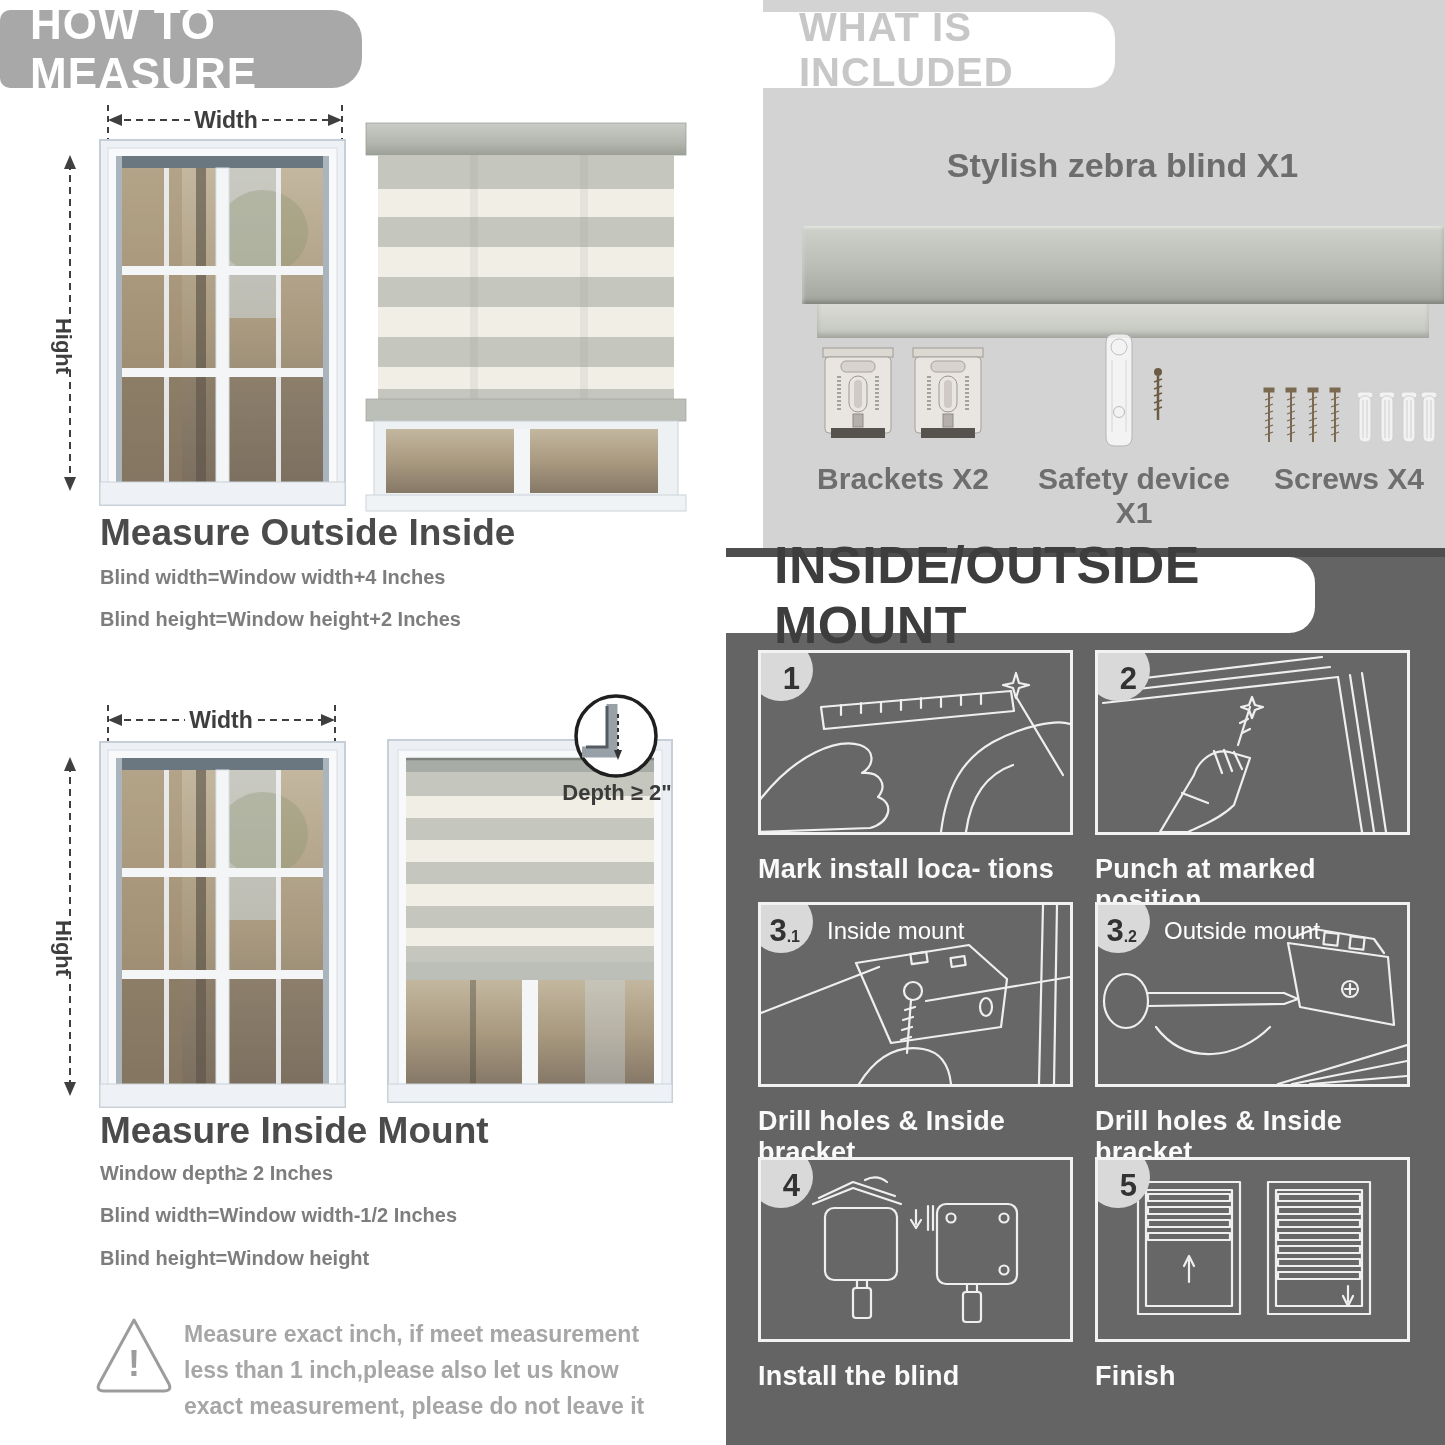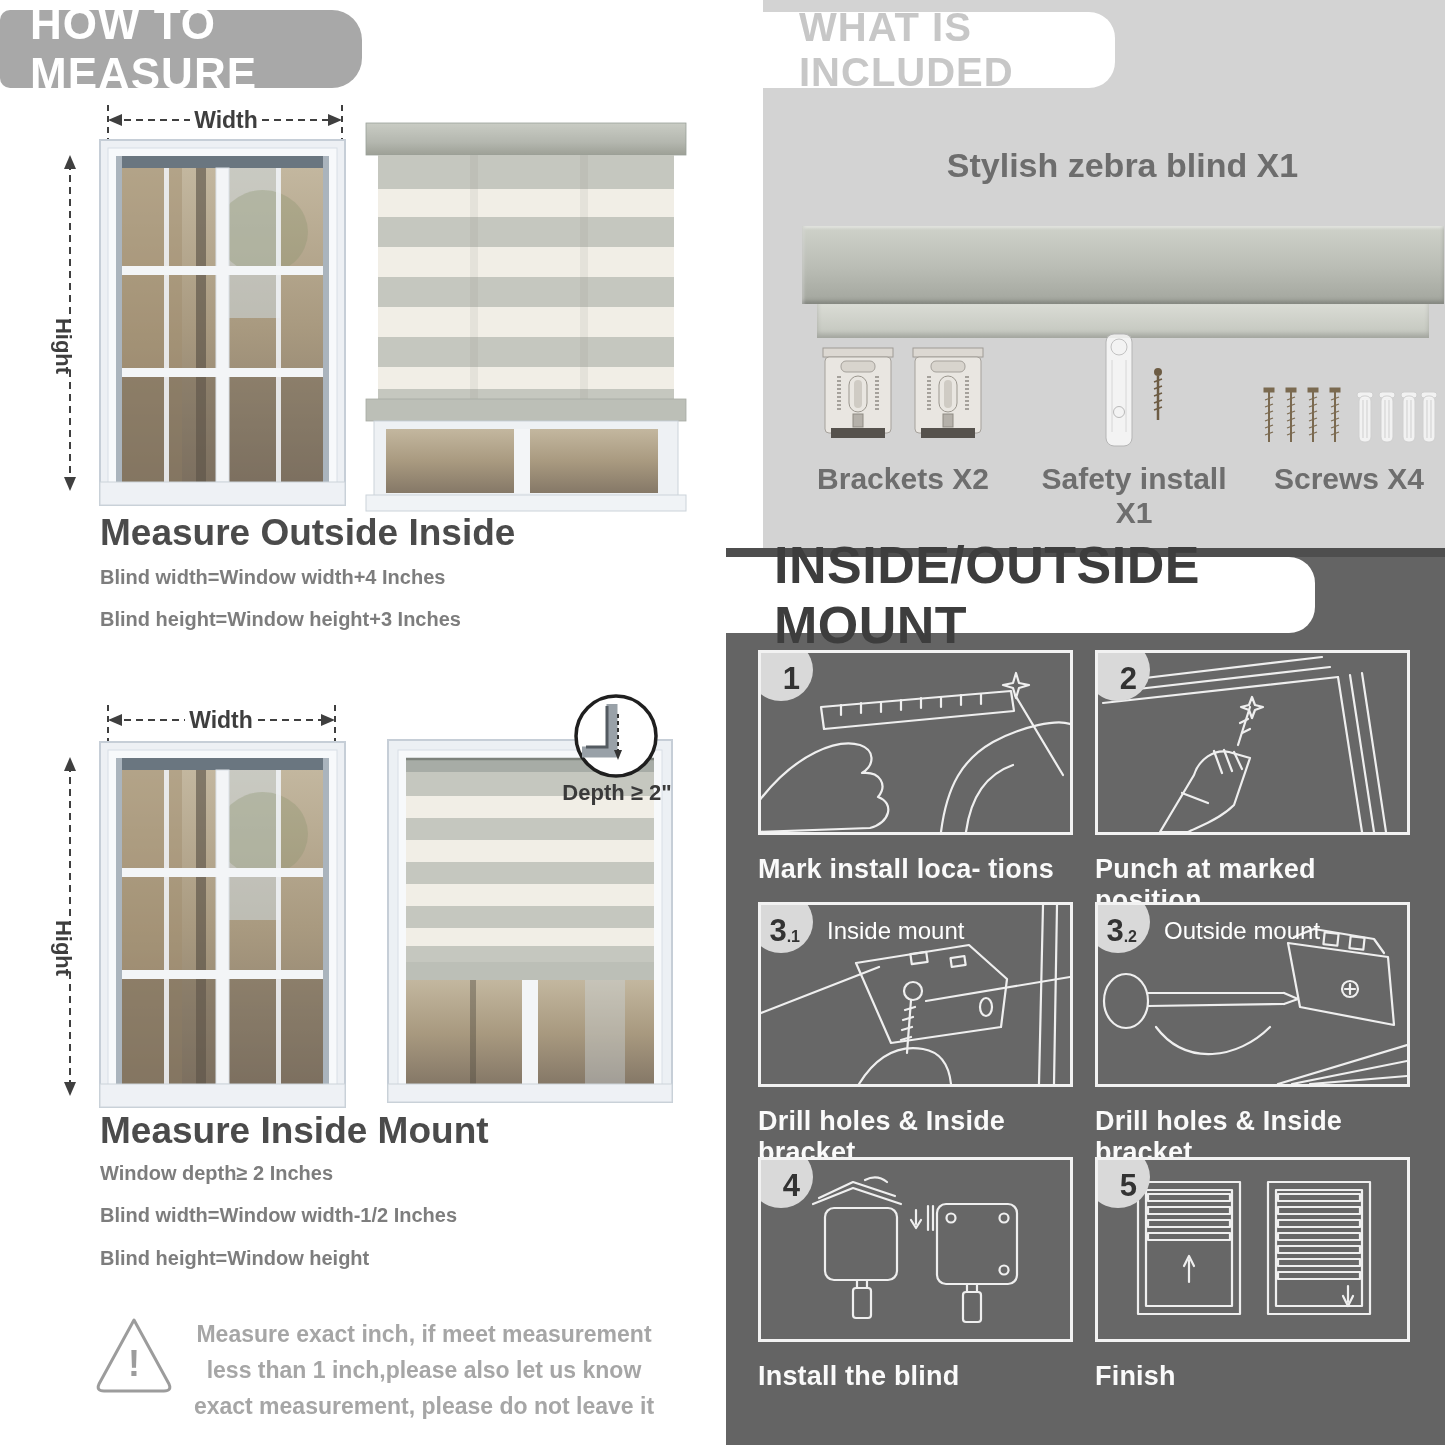--- a/index.html
+++ b/index.html
@@ -10,21 +10,21 @@
   
   .lp{left:0;top:0;width:718px;height:1080px;background:#ffffff;}
   .lp-banner{position:absolute;left:0;top:10px;width:362px;height:78px;background:#a8a8a8;
              border-radius:10px 30px 30px 10px;display:flex;align-items:center;padding-left:30px;
              box-sizing:border-box;color:#ffffff;font-size:44px;font-weight:bold;letter-spacing:1px;}
   .fig{position:absolute;}
   .m-title{position:absolute;left:100px;font-size:37px;font-weight:bold;color:#4b4b4b;}
   .m-line{position:absolute;left:100px;font-size:20px;font-weight:bold;color:#7d7d7d;}
   .warn-ic{position:absolute;left:94px;top:1312px;}
   .warn-tx{position:absolute;left:184px;top:1316px;width:480px;font-size:23px;font-weight:bold;
-           color:#a6a6a6;line-height:36px;text-align:center;}
+           color:#a6a6a6;line-height:36px;}
 
   
   .rt{left:763px;top:0;width:719px;height:548px;background:#d3d3d3;}
   .rt-banner{position:absolute;left:0;top:12px;width:352px;height:76px;background:#ffffff;
              border-radius:0 26px 26px 0;display:flex;align-items:center;padding-left:36px;
              box-sizing:border-box;font-size:40px;font-weight:bold;color:#c7c7c7;letter-spacing:1px;}
   .product{position:absolute;left:0;top:146px;width:100%;text-align:center;font-size:34px;
            font-weight:bold;color:#6d6d6d;}
   .rail-main{position:absolute;left:39px;top:226px;width:642px;height:78px;
              background:linear-gradient(180deg,#cfd2ca,#b9bcb4 55%,#a2a59d);
@@ -133,21 +133,21 @@
         <rect x="334" y="326" width="304" height="84" fill="#eef1f4" stroke="#ccd3da"></rect>
         <rect x="346" y="334" width="128" height="64" fill="url(#glassG)"></rect>
         <rect x="490" y="334" width="128" height="64" fill="url(#glassG)"></rect>
         <rect x="474" y="334" width="16" height="64" fill="#f3f5f7"></rect>
         <rect x="326" y="400" width="320" height="16" fill="#f0f3f6" stroke="#ccd3da"></rect>
       </g>
     </svg>
 
     <div class="m-title" style="top:512px">Measure Outside Inside</div>
     <div class="m-line" style="top:566px">Blind width=Window width+4 Inches</div>
-    <div class="m-line" style="top:608px">Blind height=Window height+3 Inches</div>
+    <div class="m-line" style="top:608px">Blind height=Window height+2 Inches</div>
 
     <svg class="fig" style="left:40px;top:690px" width="660" height="430" viewBox="0 0 660 430">
 
       <g stroke="#3f3f3f" stroke-width="2">
         <line x1="68" y1="15" x2="68" y2="62" stroke-dasharray="6 5"></line>
         <line x1="295" y1="15" x2="295" y2="62" stroke-dasharray="6 5"></line>
         <line x1="72" y1="30" x2="145" y2="30" stroke-dasharray="7 5"></line>
         <line x1="218" y1="30" x2="291" y2="30" stroke-dasharray="7 5"></line>
         <polygon points="68,30 82,24 82,36" fill="#3f3f3f" stroke="none"></polygon>
         <polygon points="295,30 281,24 281,36" fill="#3f3f3f" stroke="none"></polygon>
@@ -256,21 +256,21 @@
         <line x1="84" y1="44" x2="84" y2="88" stroke="#6d5c44" stroke-width="2.5"></line>
         <g stroke="#6d5c44" stroke-width="1.5">
           <line x1="80" y1="50" x2="88" y2="47"></line>
               <line x1="80" y1="57" x2="88" y2="54"></line>
           <line x1="80" y1="64" x2="88" y2="61"></line>
               <line x1="80" y1="71" x2="88" y2="68"></line>
           <line x1="80" y1="78" x2="88" y2="75"></line>
         </g>
       </svg>
         </div>
-      <div class="lab">Safety install X1</div>
+      <div class="lab">Safety device X1</div>
     </div>
 
     <div class="item" style="left:496px;width:180px">
       <div class="icw">
           <svg width="176" height="64" viewBox="0 0 176 64">
         <g fill="#7b6a50" stroke="#7b6a50">
           <g transform="translate(8,0)">
                 <rect x="-5" y="2" width="10" height="4"></rect>
                 <line x1="0" y1="6" x2="0" y2="56" stroke-width="2"></line>
             <g stroke-width="1.3">

